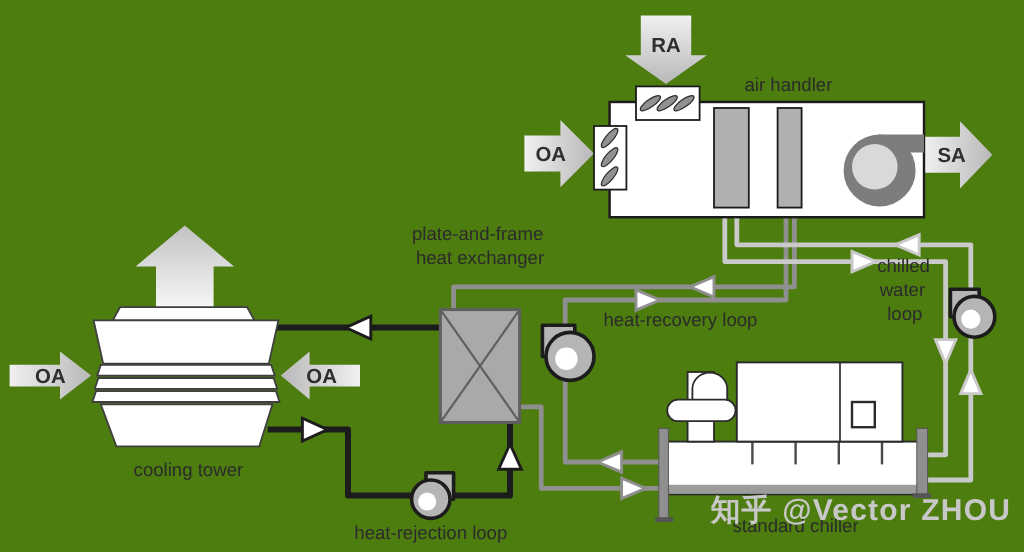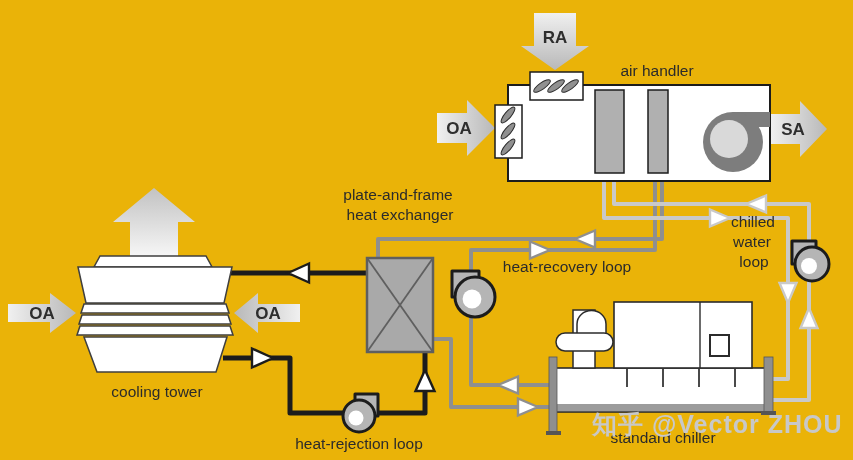--- a/index.html
+++ b/index.html
@@ -1,16 +1,16 @@
 <!DOCTYPE html>
 <html><head>
 <meta charset="utf-8">
 <style>
   html,body{margin:0;padding:0;background:#fff;}
-  .stage{position:relative;width:853px;height:460px;background:#eab308;overflow:hidden;
+  .stage{position:relative;width:853px;height:460px;background:#4d7c0f;overflow:hidden;
          font-family:"Liberation Sans", sans-serif;}
   svg{position:absolute;left:0;top:0;}
   text.cap{font-family:"Liberation Sans",sans-serif;font-size:15.5px;fill:#2b2b2b;}
   text.big{font-family:"Liberation Sans",sans-serif;font-size:17px;font-weight:bold;fill:#2e2e2e;}
   text.wm{font-family:"Liberation Sans",sans-serif;font-size:25px;font-weight:bold;fill:#c8c8c8;letter-spacing:1px;}
 </style>
 </head>
 <body>
 
 <div class="stage">

